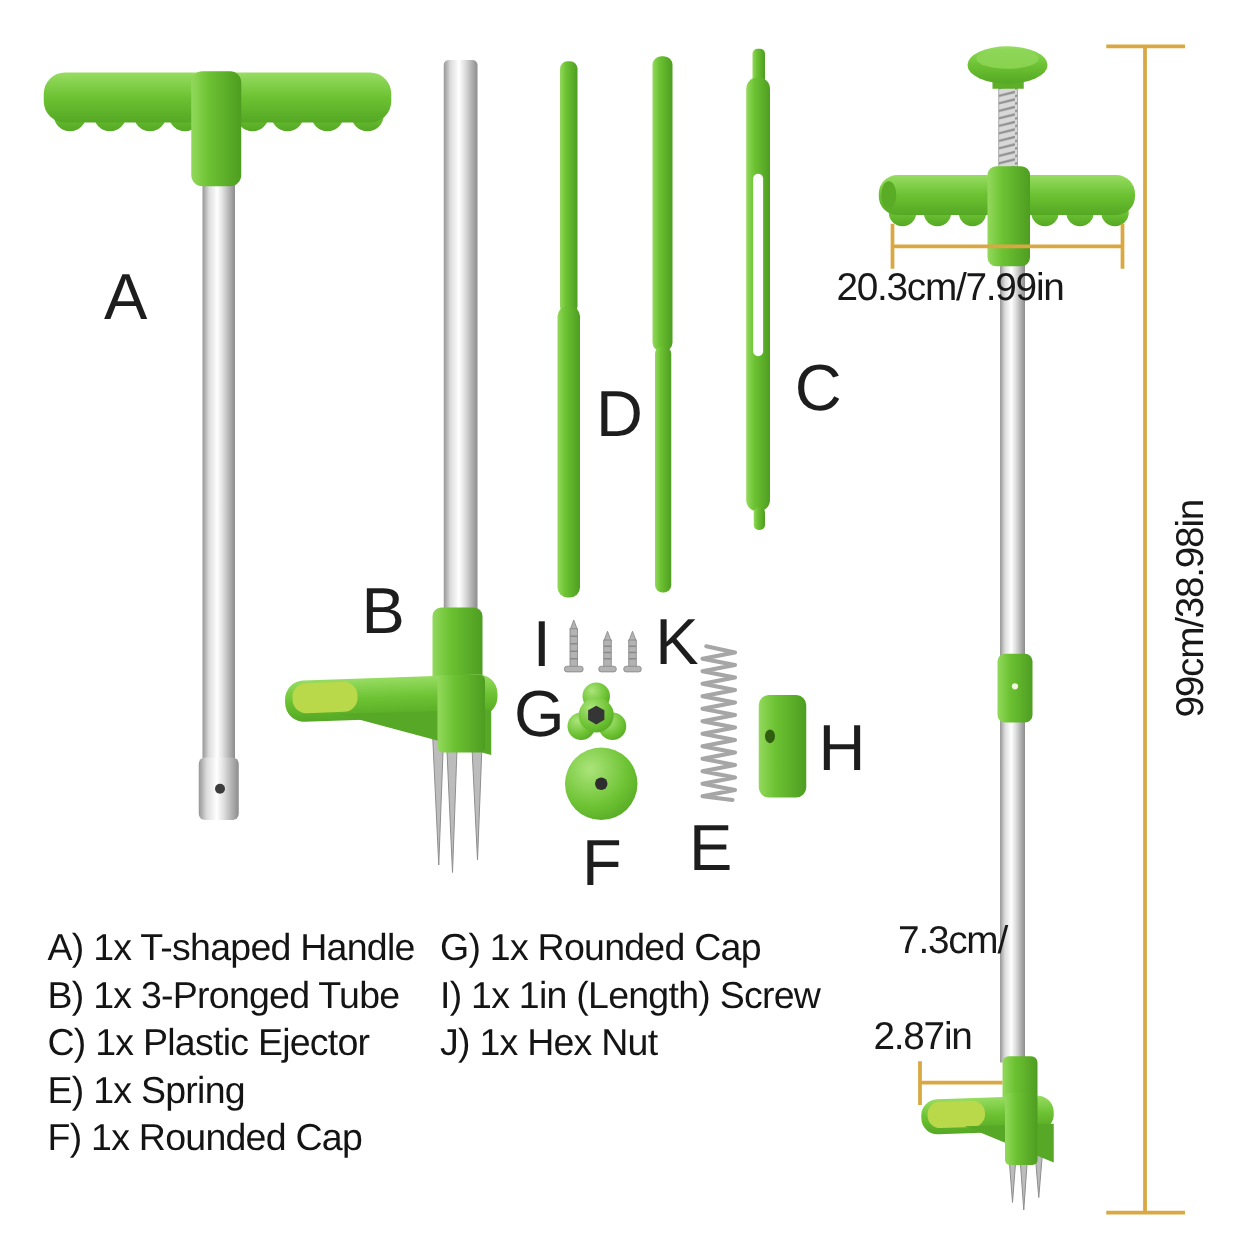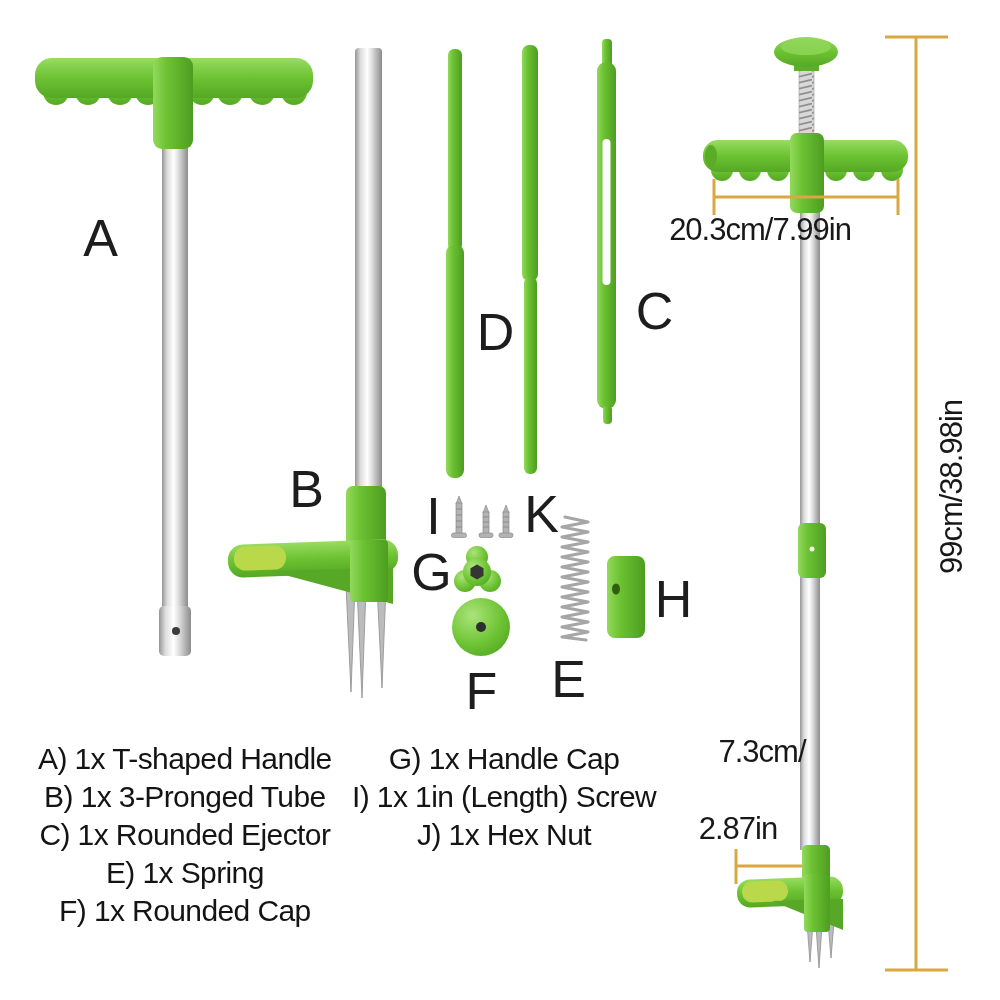--- a/index.html
+++ b/index.html
@@ -12,21 +12,21 @@
     position:absolute;transform:translate(-50%,-50%);
     font-size:52px;letter-spacing:-1px;color:#1d1d1d;white-space:nowrap;
   }
   .dim{
     position:absolute;transform:translate(-50%,-50%);
     font-size:31px;letter-spacing:-1px;color:#181818;white-space:nowrap;
   }
   .dim.rot{transform:translate(-50%,-50%) rotate(-90deg);}
   .plist{
     position:absolute;font-size:30px;line-height:38px;letter-spacing:-0.6px;
-    color:#141414;white-space:nowrap;text-align:center;
+    color:#141414;white-space:nowrap;
   }
 </style>
 </head>
 <body>
 
 <div class="canvas">
 
   <svg width="1000" height="1000" viewBox="0 0 1000 1000">
     <defs>
       <linearGradient id="metal" x1="0" y1="0" x2="1" y2="0">
@@ -202,23 +202,23 @@
   <div class="plabel" style="left:541px;top:514px">K</div>
 
   <div class="dim" style="left:760px;top:230px">20.3cm/7.99in</div>
   <div class="dim rot" style="left:952px;top:487px">99cm/38.98in</div>
   <div class="dim" style="left:762px;top:752px">7.3cm/</div>
   <div class="dim" style="left:738px;top:829px">2.87in</div>
 
   <div class="plist" style="left:38px;top:740px">
     <div>A) 1x T-shaped Handle</div>
     <div>B) 1x 3-Pronged Tube</div>
-    <div>C) 1x Rounded Ejector</div>
+    <div>C) 1x Plastic Ejector</div>
     <div>E) 1x Spring</div>
     <div>F) 1x Rounded Cap</div>
   </div>
   <div class="plist" style="left:352px;top:740px">
-    <div>G) 1x Handle Cap</div>
+    <div>G) 1x Rounded Cap</div>
     <div>I) 1x 1in (Length) Screw</div>
     <div>J) 1x Hex Nut</div>
   </div>
 
 </div>
 
 </body></html>

